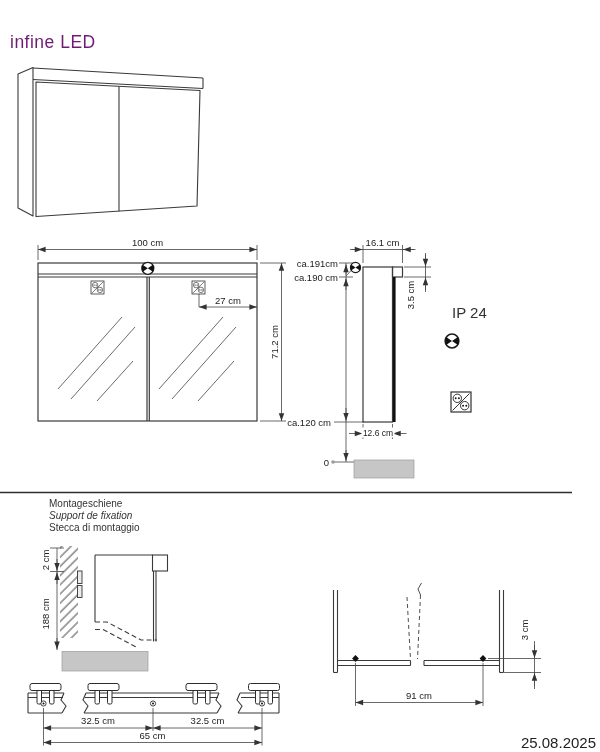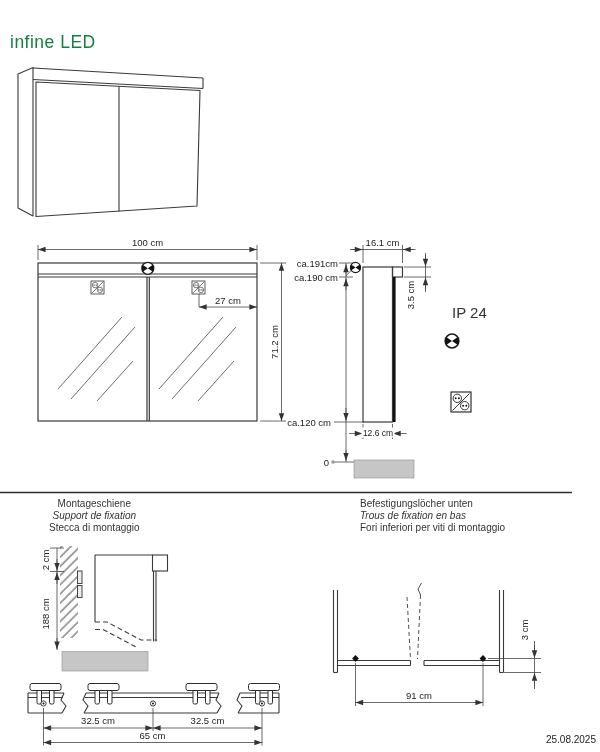--- a/index.html
+++ b/index.html
@@ -1,28 +1,28 @@
 <!DOCTYPE html>
 <html><head>
 <meta charset="utf-8">
 <style>
   html,body{margin:0;padding:0;background:#fff;}
   #page{position:relative;width:600px;height:752px;background:#fff;overflow:hidden;
         font-family:"Liberation Sans",sans-serif;color:#2d2d2d;}
   #page svg{position:absolute;left:0;top:0;}
   .ovl{position:absolute;white-space:nowrap;}
-  .title{left:10px;top:32px;font-size:17.5px;letter-spacing:.5px;color:#15803d;}
+  .title{left:10px;top:32px;font-size:17.5px;letter-spacing:.5px;color:#701a75;}
   .ip24{left:452px;top:304px;font-size:15px;color:#333;text-align:right;}
   .tb{font-size:10px;line-height:12px;color:#333;}
   .tb .it{font-style:italic;}
   .leg-el{left:450px;top:349px;}
   .leg-so{left:450px;top:414px;}
-  .h-mont{left:49px;top:498px;text-align:center;}
+  .h-mont{left:49px;top:498px;}
   .h-bef{left:360px;top:498px;}
-  .date{left:490px;top:734px;width:106px;text-align:right;font-size:10px;color:#222;}
+  .date{left:490px;top:734px;width:106px;text-align:right;font-size:15px;color:#222;}
   text{font-family:"Liberation Sans",sans-serif;fill:#222;}
   .dim{font-size:9.5px;}
   .dimS{font-size:8.5px;}
 </style>
 </head>
 <body>
 
 <div id="page">
 
 <svg width="600" height="752" viewBox="0 0 600 752">
@@ -270,21 +270,16 @@
 
 <div class="ovl title">infine LED</div>
 <div class="ovl ip24">IP 24</div>
 
 
 <div class="ovl tb h-mont">
   <div>Montageschiene</div>
   <div class="it">Support de fixation</div>
   <div>Stecca di montaggio</div>
 </div>
-<div class="ovl tb h-bef">
-  <div>Befestigungslöcher unten</div>
-  <div class="it">Trous de fixation en bas</div>
-  <div>Fori inferiori per viti di montaggio</div>
+
+<div class="ovl date">25.08.2025</div>
+
 </div>
 
-<div class="ovl date">25.08.2025</div>
-
-</div>
-
 </body></html>

